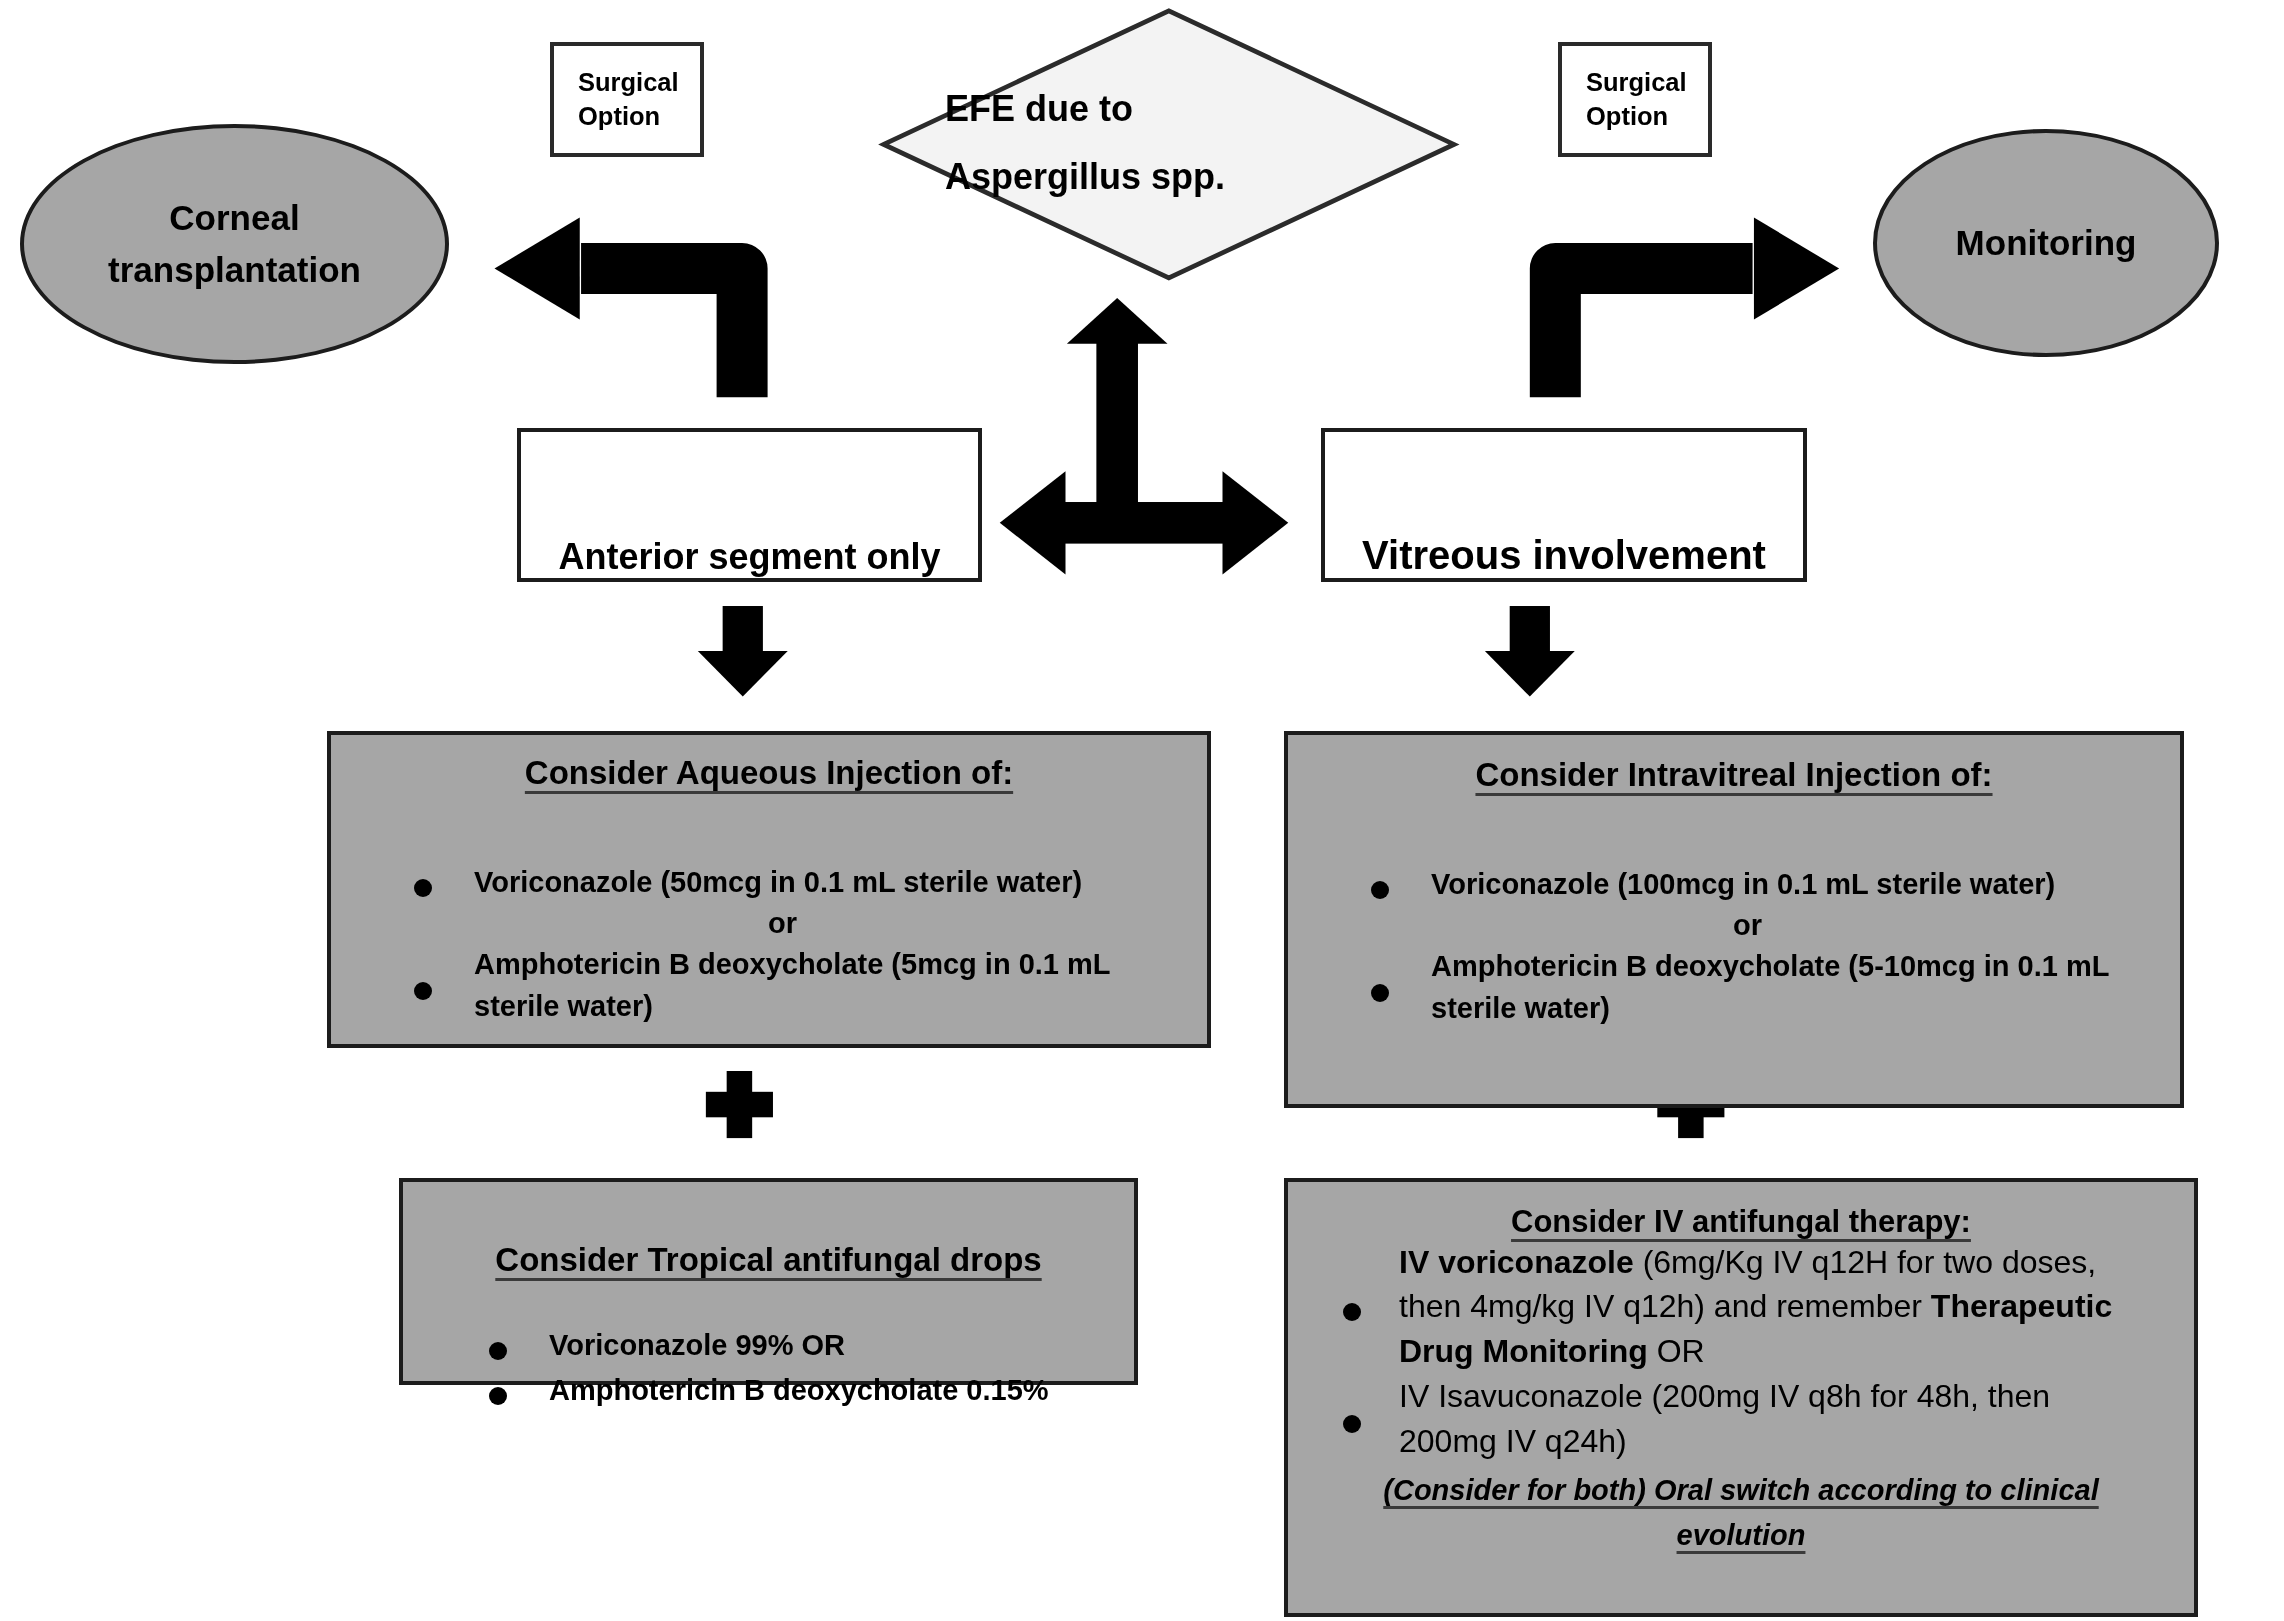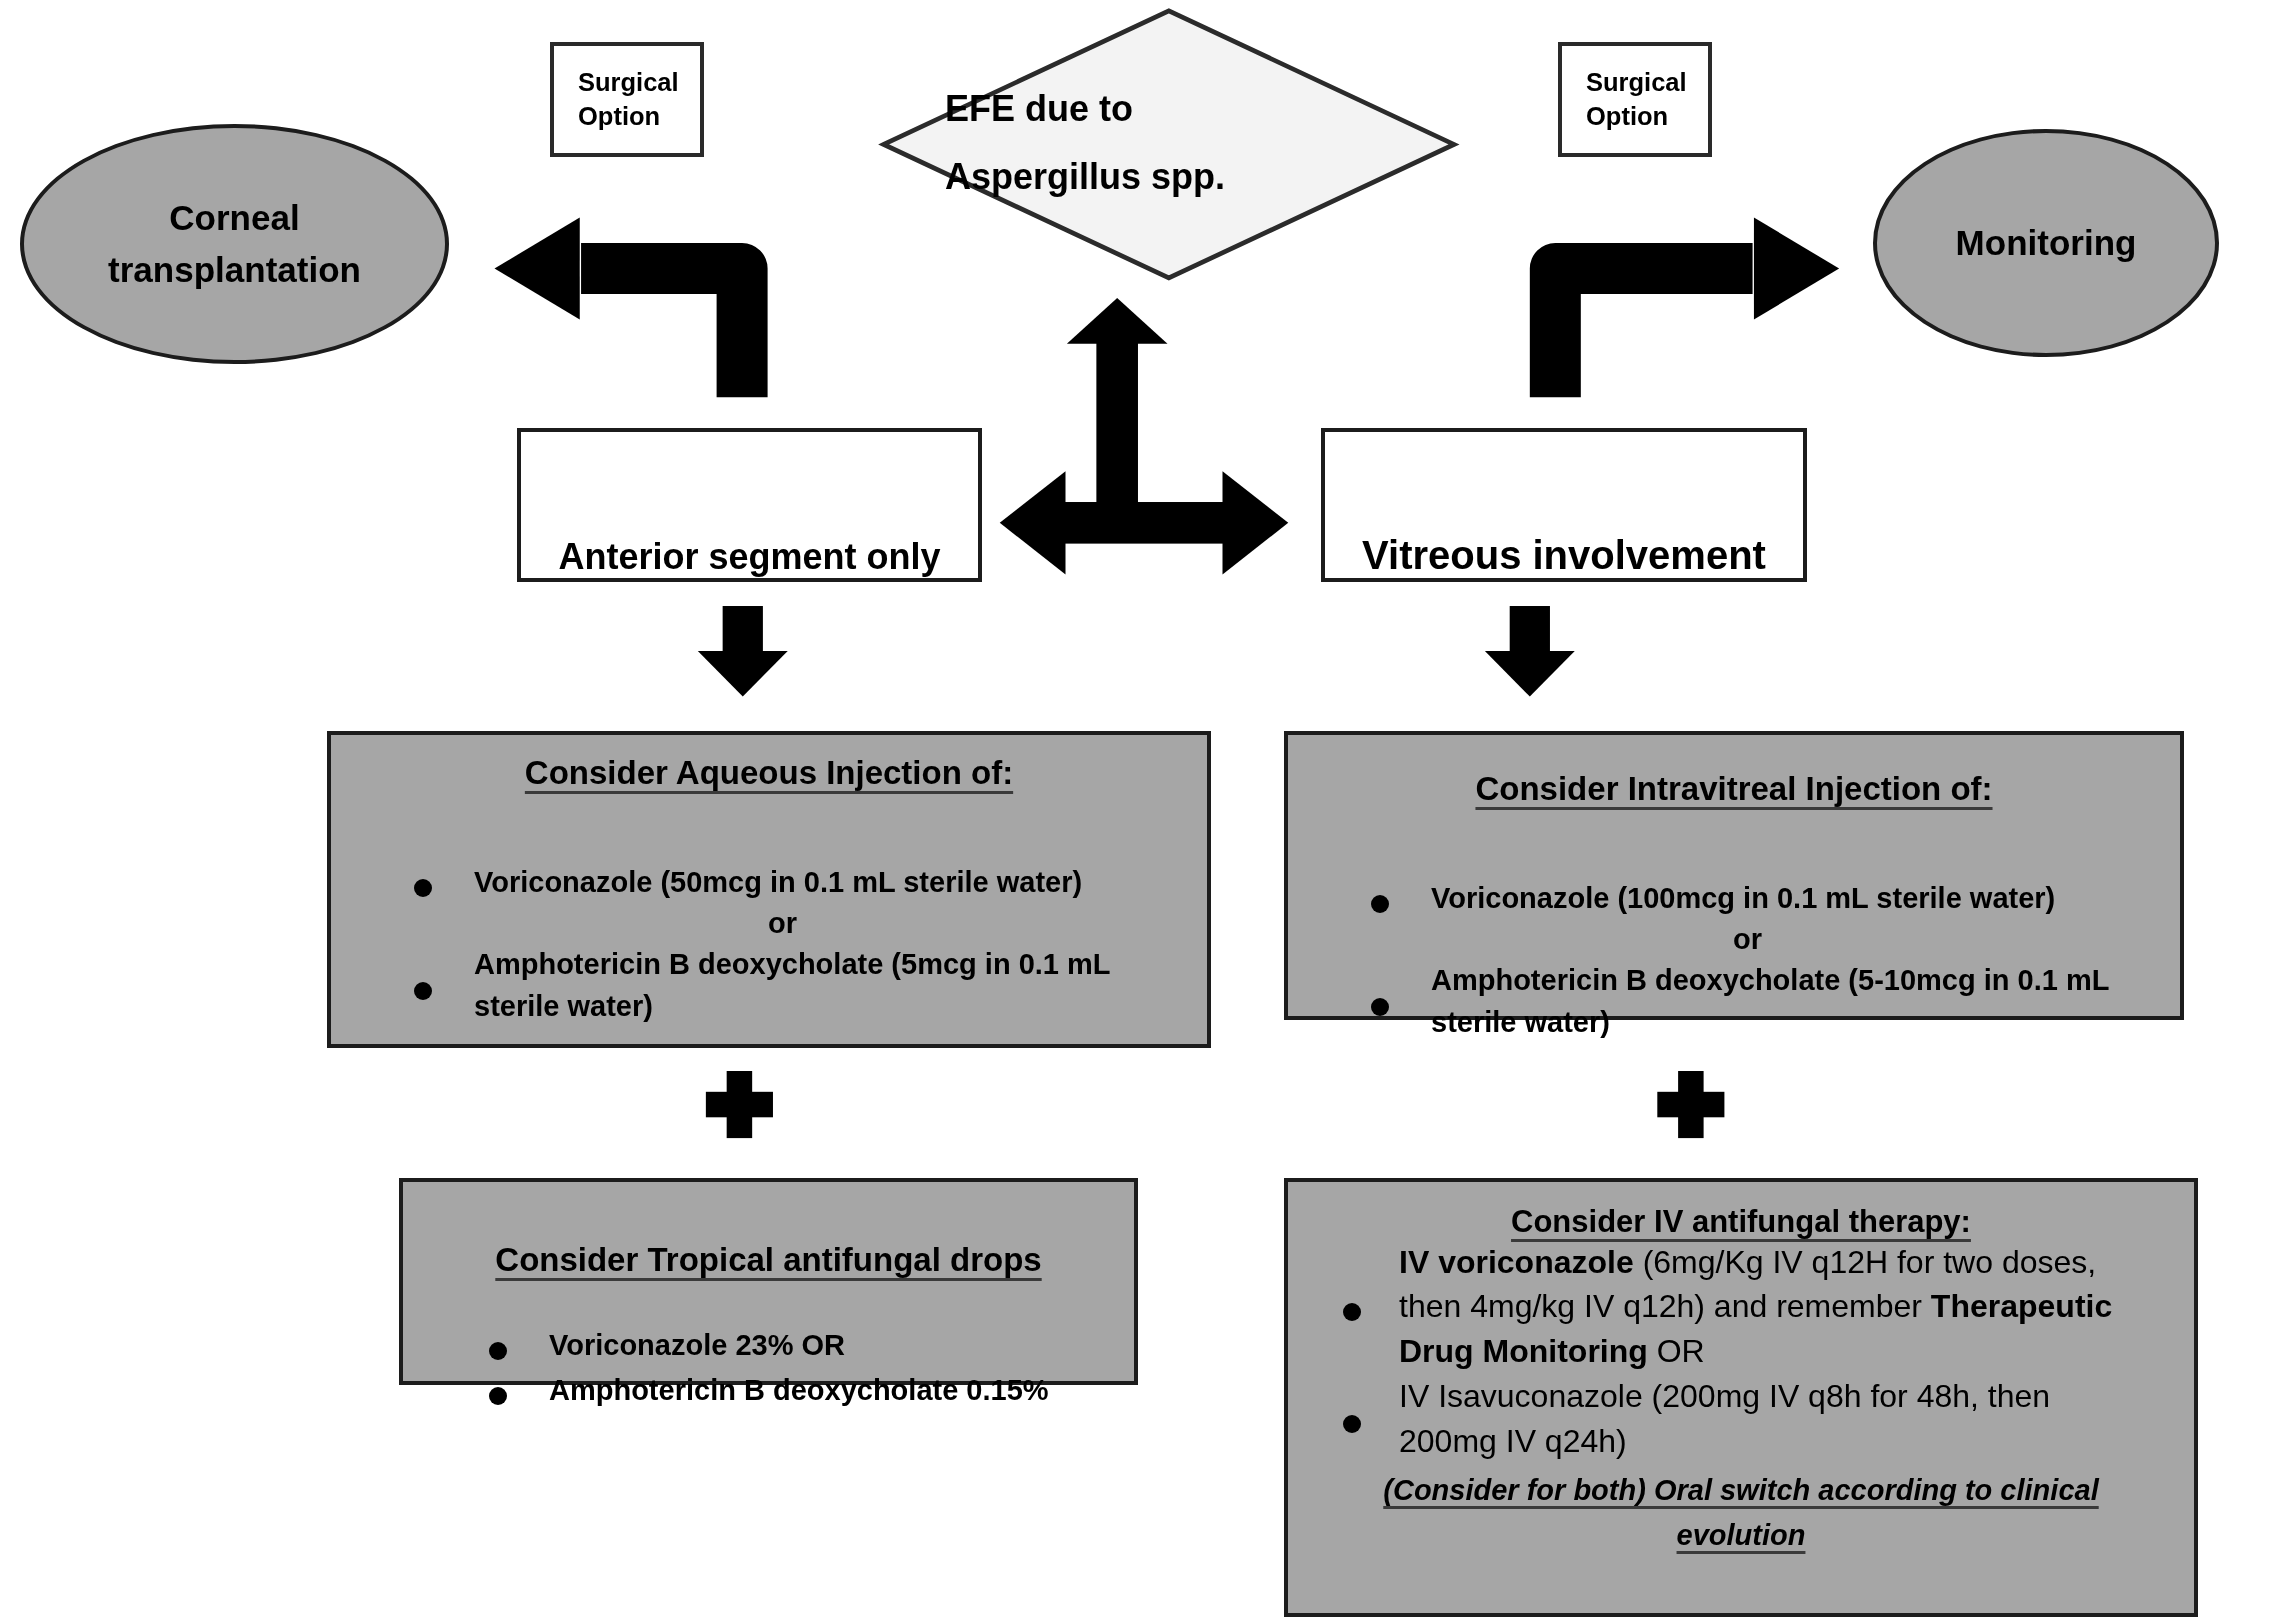--- a/index.html
+++ b/index.html
@@ -140,41 +140,41 @@
         <span class="li-text bold">Voriconazole (50mcg in 0.1 mL sterile water)</span>
       </div>
       <div class="or-line" style="font-size:29px;">or</div>
       <div class="li">
         <span class="dot"></span>
         <span class="li-text bold">Amphotericin B deoxycholate (5mcg in 0.1 mL sterile water)</span>
       </div>
     </div>
   </div>
 
-  <div class="node graynode" style="left:1284px;top:731px;width:900px;height:289px;padding-top:35px;">
+  <div class="node graynode" style="left:1284px;top:731px;width:900px;height:377px;padding-top:21px;">
     <div class="gb-title" style="font-size:33px;">Consider Intravitreal Injection of:</div>
     <div class="gb-list" style="margin-top:70px;padding:0 37px 0 64px;font-size:29px;line-height:1.42;">
       <div class="li">
         <span class="dot"></span>
         <span class="li-text bold">Voriconazole (100mcg in 0.1 mL sterile water)</span>
       </div>
       <div class="or-line" style="font-size:29px;">or</div>
       <div class="li">
         <span class="dot"></span>
         <span class="li-text bold">Amphotericin B deoxycholate (5-10mcg in 0.1 mL sterile water)</span>
       </div>
     </div>
   </div>
 
   <div class="node graynode" style="left:399px;top:1178px;width:739px;height:207px;padding-top:59px;">
     <div class="gb-title" style="font-size:33px;">Consider Tropical antifungal drops</div>
     <div class="gb-list" style="margin-top:44px;padding:0 27px 0 67px;font-size:29px;line-height:1.55;">
       <div class="li">
         <span class="dot"></span>
-        <span class="li-text bold">Voriconazole 23% OR</span>
+        <span class="li-text bold">Voriconazole 99% OR</span>
       </div>
       <div class="li">
         <span class="dot"></span>
         <span class="li-text bold">Amphotericin B deoxycholate 0.15%</span>
       </div>
     </div>
   </div>
 
   <div class="node graynode" style="left:1284px;top:1178px;width:914px;height:439px;padding-top:21.5px;">
     <div class="gb-title" style="font-size:31px;">Consider IV antifungal therapy:</div>

